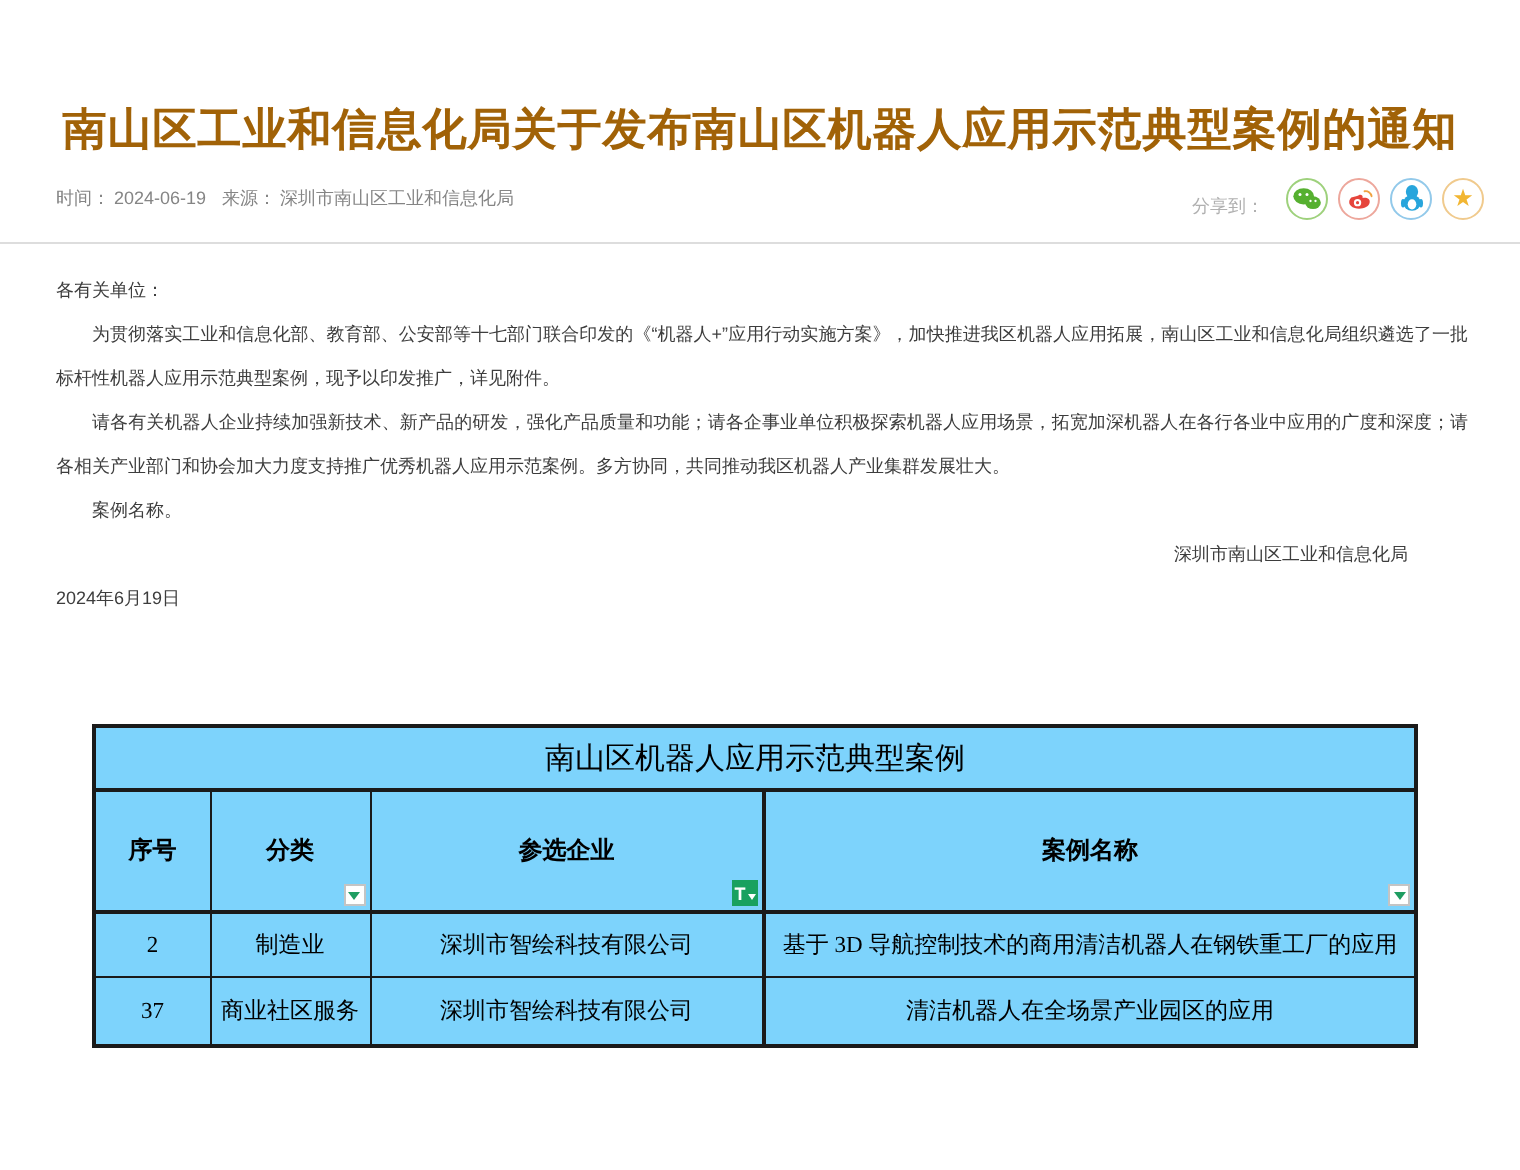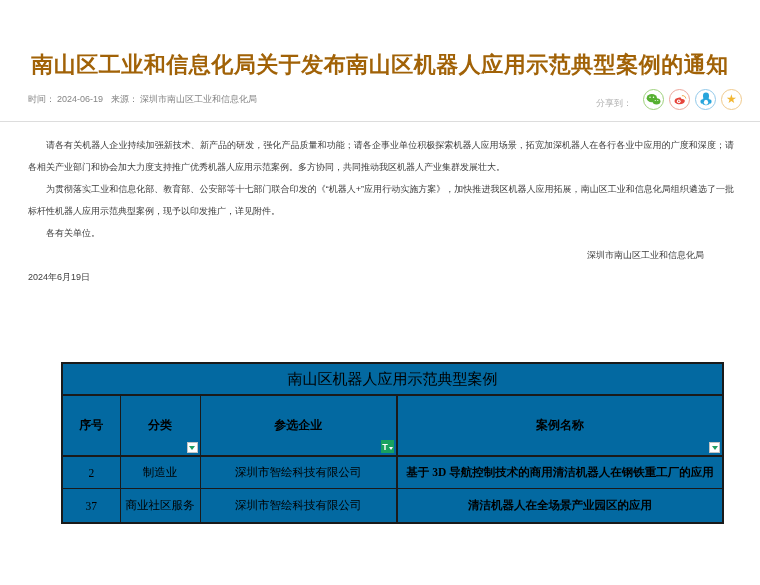--- a/index.html
+++ b/index.html
@@ -41,36 +41,36 @@
     font-size:9px; color:#3d3d3d; line-height:22px; text-align:justify;
   }
   .content p { margin:0; }
   .para    { text-indent:18px; margin-top:10px; }
   .closing { text-indent:18px; margin-top:8px; }
   .signer  { text-align:right; margin-top:6px; padding-right:30px; }
   .sign-date { text-align:left; margin-top:8px; padding-right:30px; }
 
   
   .att-table {
-    position:absolute; left:61px; top:362px; width:661px;
-    border-collapse:collapse; table-layout:fixed; background:#0369a1;
+    position:absolute; left:46px; top:362px; width:661px;
+    border-collapse:collapse; table-layout:fixed; background:#7dd3fc;
     font-family:"Liberation Serif", serif; color:#000;
   }
   .att-table td {
     border:1px solid #1a1a1a; text-align:center; vertical-align:middle;
     padding:0; position:relative; overflow:visible;
   }
   .att-table { border:2px solid #1a1a1a; }
   .t-title td { height:30px; font-size:15px; border-bottom:2px solid #1a1a1a; }
   .t-head td  { height:59px; font-size:12px; font-weight:bold; border-bottom:2px solid #1a1a1a; }
   .t-row td   { font-size:11.5px; white-space:nowrap; }
   .t-row.r1 td { height:31px; }
   .t-row.r2 td { height:31px; }
   .t-row.r3 td { height:33px; }
-  .col-case { border-left:2px solid #1a1a1a !important;font-weight:bold; }
+  .col-case { border-left:2px solid #1a1a1a !important; }
 
   .filter-sq {
     position:absolute; right:2px; bottom:2px; width:11px; height:11px;
     background:#fff; border:1px solid #c4c4c4; box-sizing:border-box;
     display:flex; align-items:center; justify-content:center;
   }
   .filter-sq .tri {
     width:0; height:0; border-left:3px solid transparent;
     border-right:3px solid transparent; border-top:4px solid #1f9d61;
   }
@@ -127,23 +127,24 @@
       </span>
       <span class="share-icon fav">
         <span>★</span>
       </span>
     </div>
   </div>
 
   <div class="divider"></div>
 
   <div class="content">
+    <p class="salutation">各有关单位：</p>
+    <p class="para">为贯彻落实工业和信息化部、教育部、公安部等十七部门联合印发的《“机器人+”应用行动实施方案》，加快推进我区机器人应用拓展，南山区工业和信息化局组织遴选了一批标杆性机器人应用示范典型案例，现予以印发推广，详见附件。</p>
     <p class="para">请各有关机器人企业持续加强新技术、新产品的研发，强化产品质量和功能；请各企事业单位积极探索机器人应用场景，拓宽加深机器人在各行各业中应用的广度和深度；请各相关产业部门和协会加大力度支持推广优秀机器人应用示范案例。多方协同，共同推动我区机器人产业集群发展壮大。</p>
-    <p class="para">为贯彻落实工业和信息化部、教育部、公安部等十七部门联合印发的《“机器人+”应用行动实施方案》，加快推进我区机器人应用拓展，南山区工业和信息化局组织遴选了一批标杆性机器人应用示范典型案例，现予以印发推广，详见附件。</p>
-    <p class="closing">各有关单位。</p>
+    <p class="closing">案例名称。</p>
     <p class="signer">深圳市南山区工业和信息化局</p>
     <p class="sign-date">2024年6月19日</p>
   </div>
 
   <table class="att-table">
     <colgroup>
       <col style="width:58px">
         <col style="width:80px">
         <col style="width:197px">
         <col style="width:326px">

